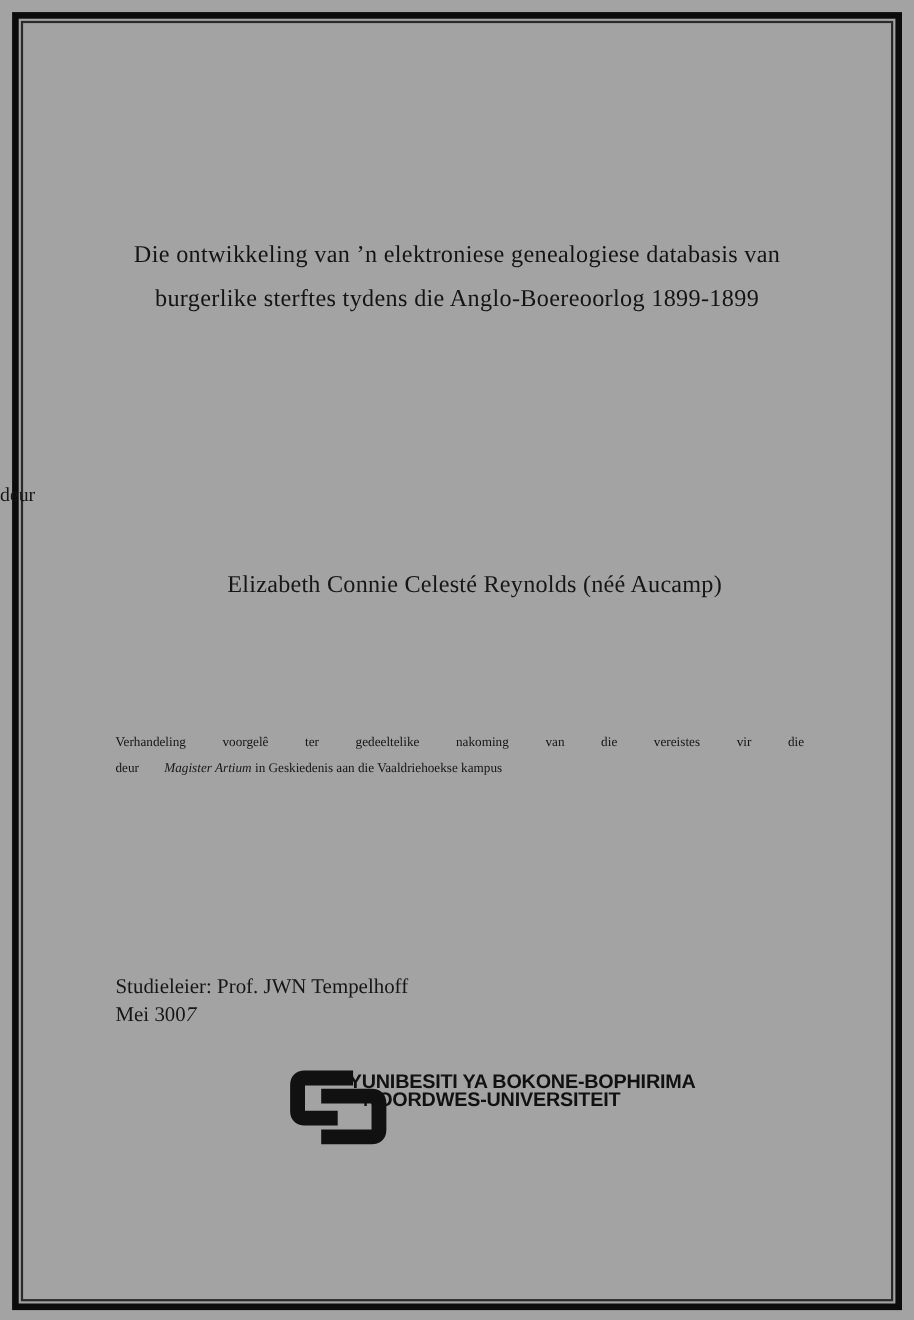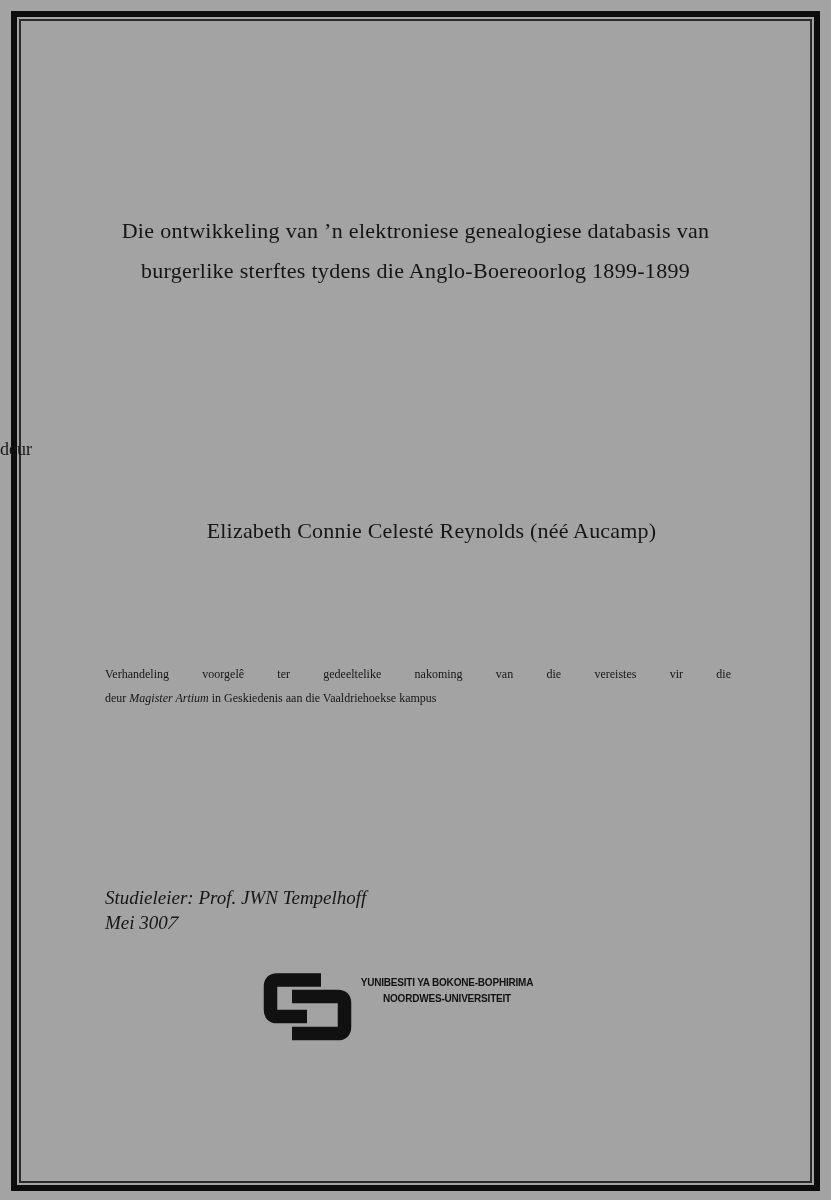--- a/index.html
+++ b/index.html
@@ -62,27 +62,27 @@
     line-height: 23.5px;
     text-align: left;
   }
   .statement-block .justified-line {
     text-align: justify;
     text-align-last: justify;
     white-space: nowrap;
   }
   .statement-block .italic {
     font-style: italic;
+    margin-left: 20px;
   }
   .supervisor-block {
     position: absolute;
     top: 885px; left: 105px;
     font-size: 19px;
     line-height: 25px;
-    font-style: italic;
   }
   .date-line .odd-seven {
     display: inline-block;
     transform: skewX(-12deg);
   }
   .logo-block {
     position: absolute;
     top: 971px; left: 263px;
     width: 320px; height: 82px;
   }
@@ -90,21 +90,21 @@
     position: absolute;
     top: 1px; left: 0;
   }
   .logo-text {
     position: absolute;
     top: 4px; left: 54px;
     width: 260px;
     text-align: center;
     font-family: "Liberation Sans", "DejaVu Sans", sans-serif;
     font-weight: 700;
-    font-size: 10px;
+    font-size: 18px;
     line-height: 16.4px;
     letter-spacing: -0.2px;
     color: #111111;
     white-space: nowrap;
   }
 </style>
 </head>
 <body>
 
 <div class="page">

